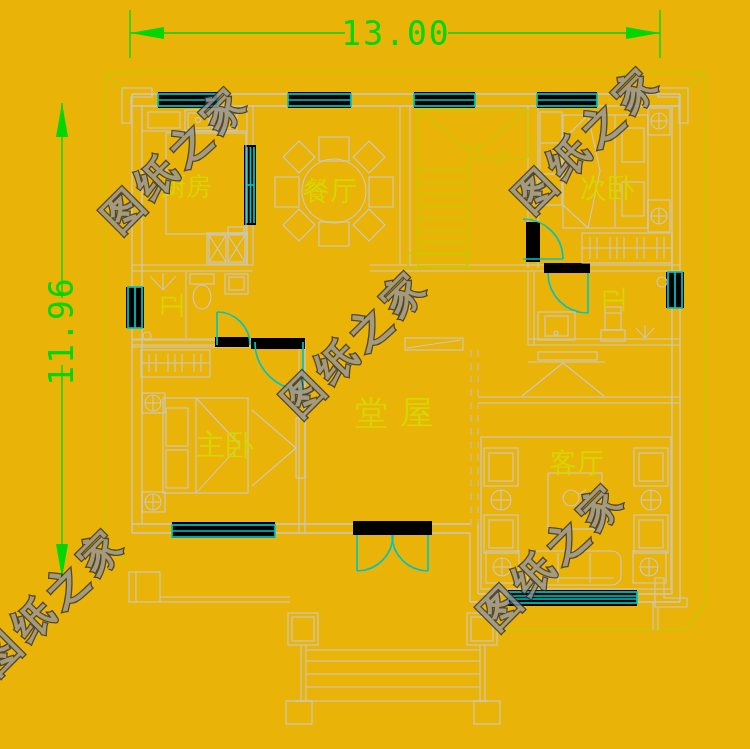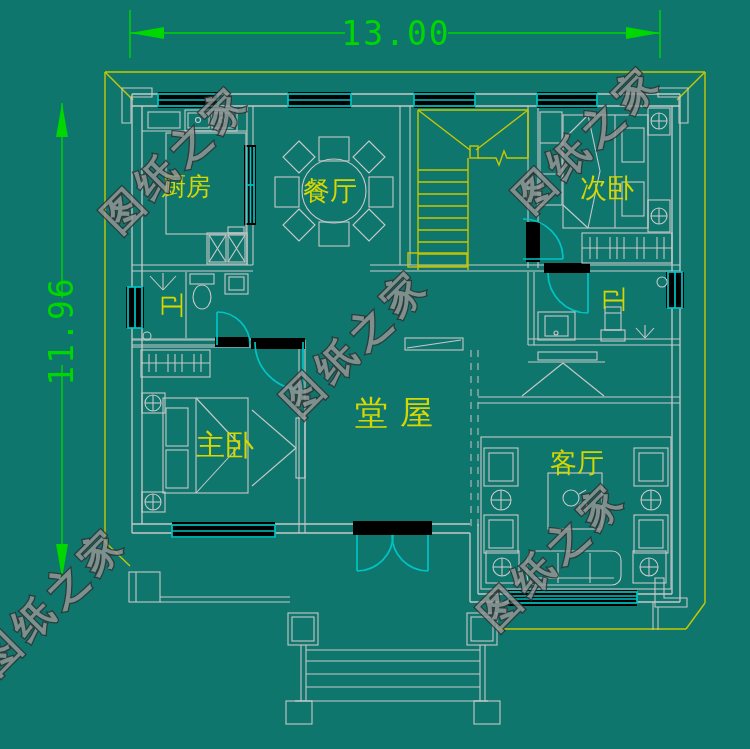--- a/index.html
+++ b/index.html
@@ -1,16 +1,16 @@
 <!DOCTYPE html>
 <html><head>
 <meta charset="utf-8">
 <style>
   html,body{margin:0;padding:0;background:#000;}
-  #canvas{position:relative;width:750px;height:749px;background:#0f766e;overflow:hidden;}
+  #canvas{position:relative;width:750px;height:749px;background:#eab308;overflow:hidden;}
   svg{display:block;}
   .lw{stroke:#c9c9c9;stroke-width:1.3;fill:none;}
   .lw2{stroke:#c9c9c9;stroke-width:1.1;fill:none;}
   .ly{stroke:#c8c800;stroke-width:1.4;fill:none;}
   .lg{stroke:#00d600;stroke-width:1.4;fill:none;}
   .fg{fill:#00d600;stroke:none;}
   .lc{stroke:#00c4c4;stroke-width:1.7;fill:none;}
   .blk{fill:#000;stroke:none;}
   .dash{stroke:#bdbdbd;stroke-width:1.1;fill:none;stroke-dasharray:7 6;}
   text{font-family:"DejaVu Sans","Liberation Sans",sans-serif;}

